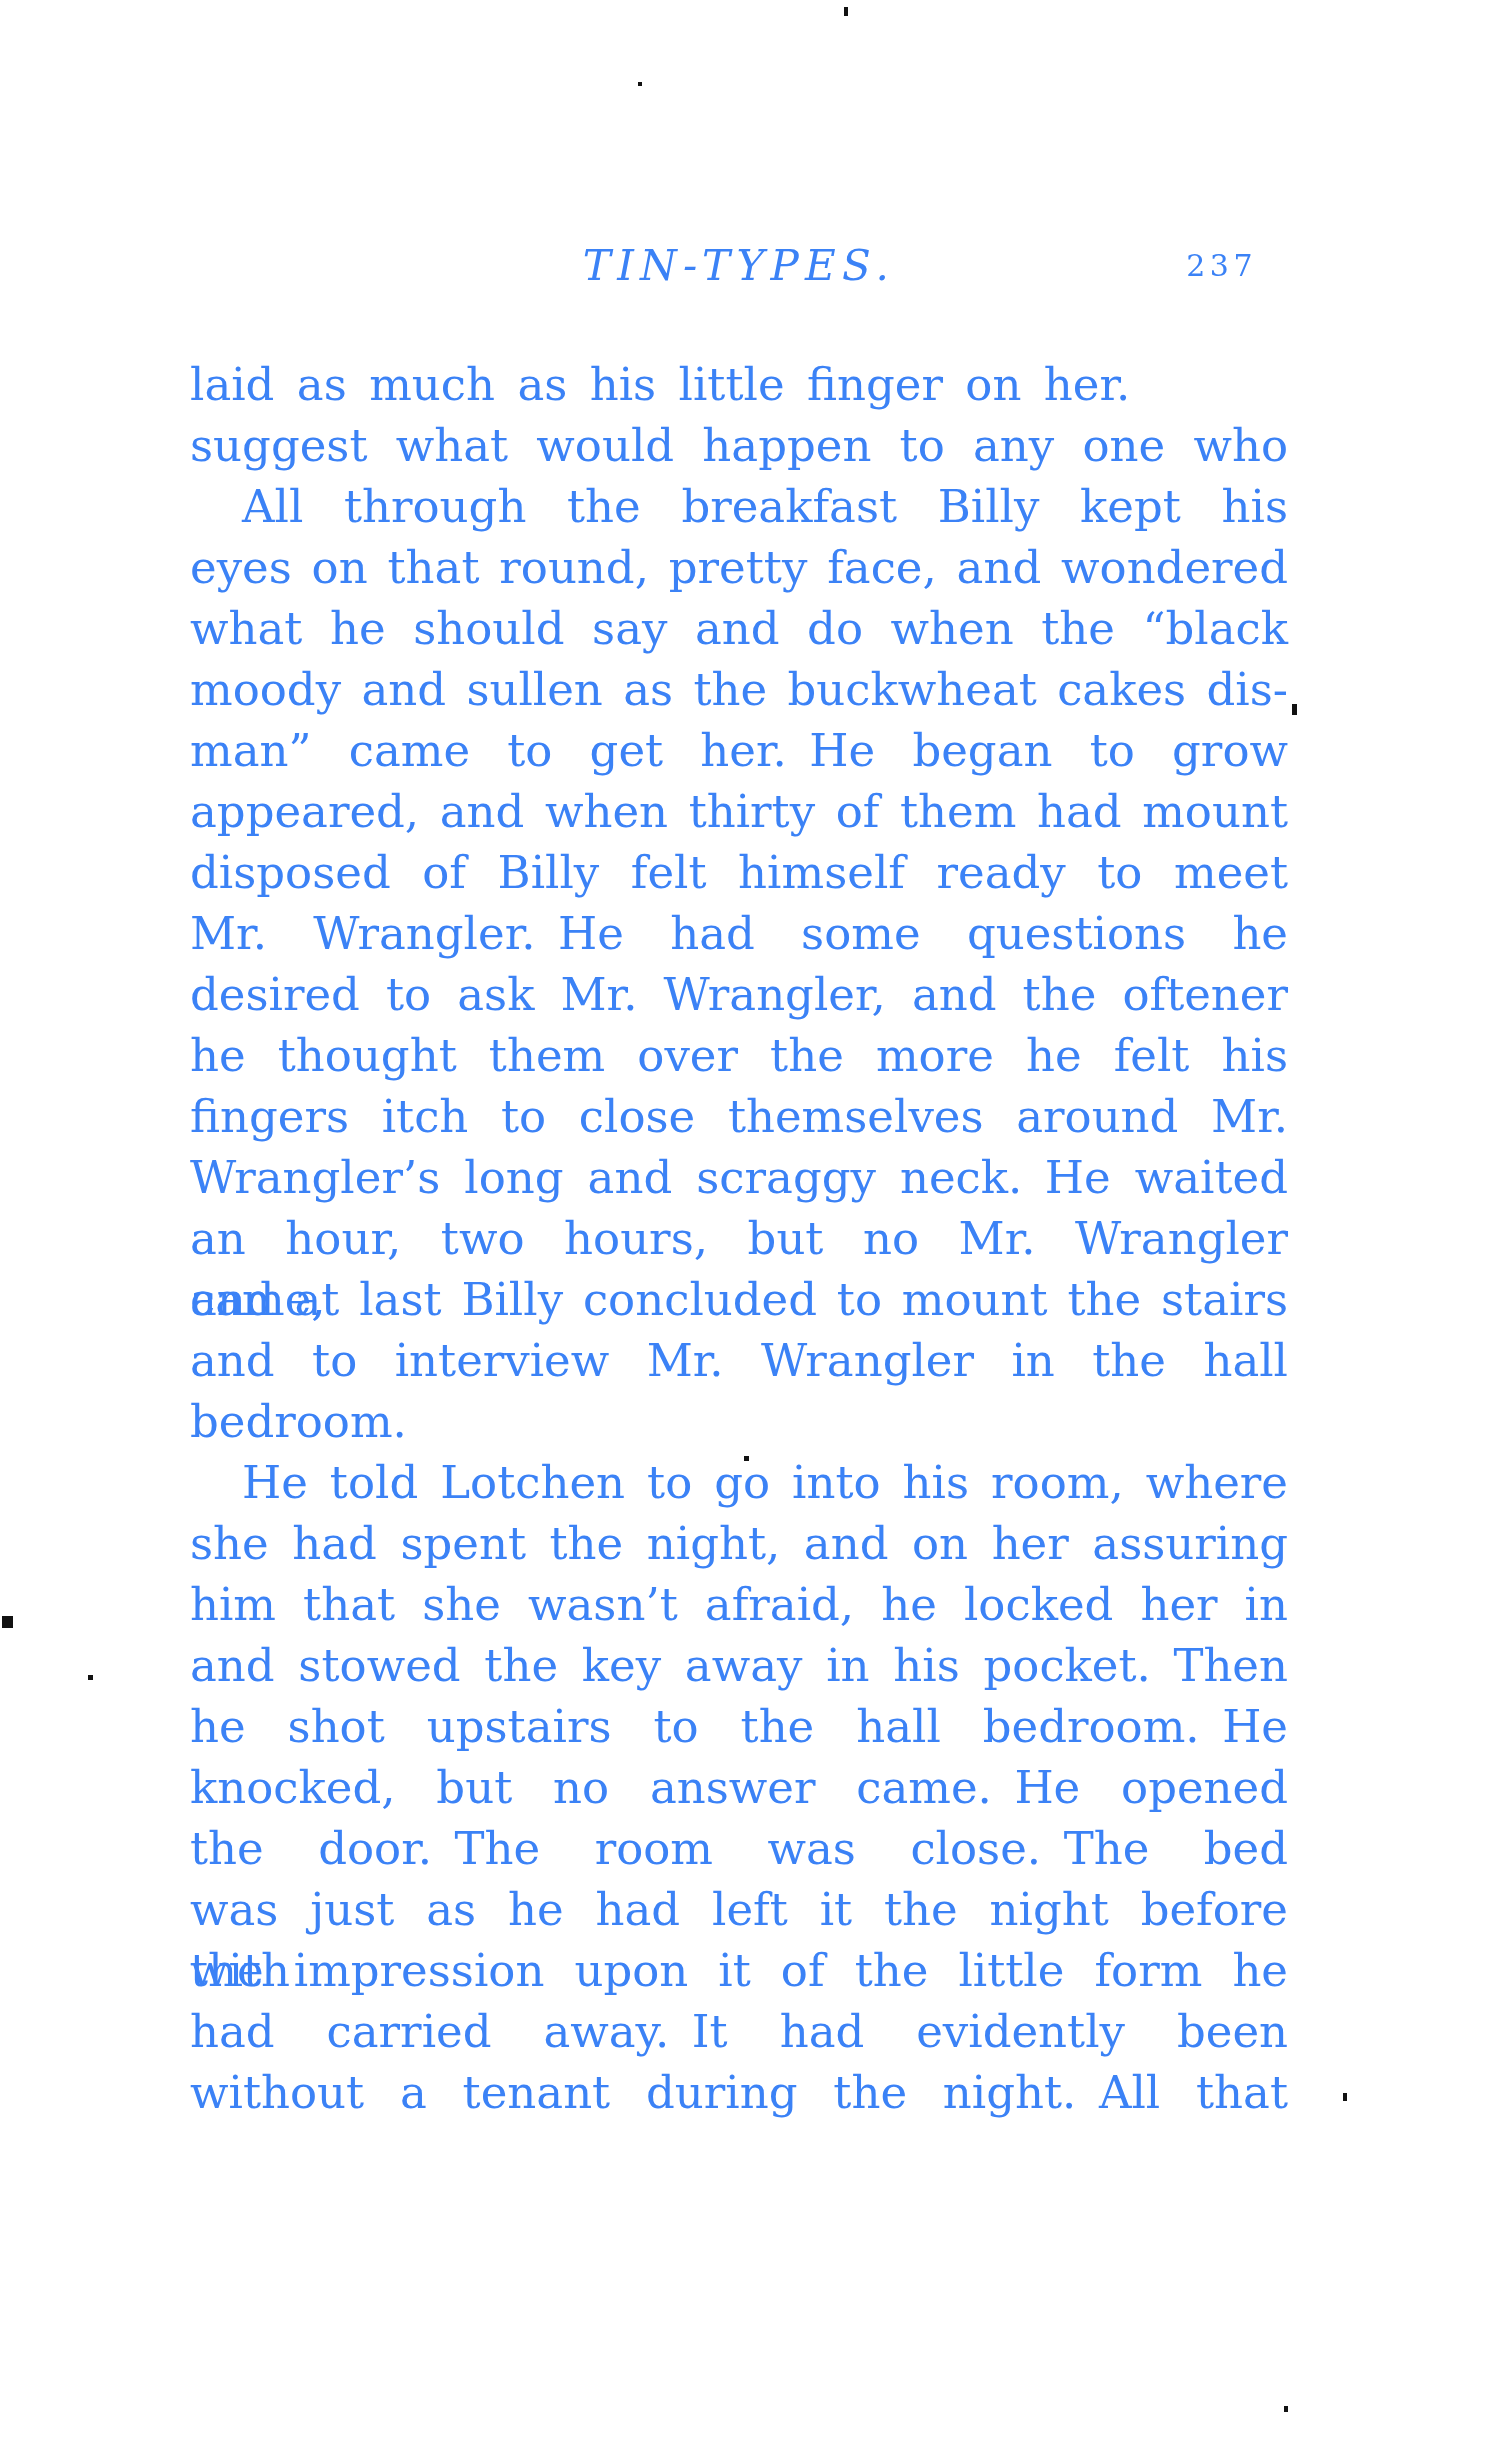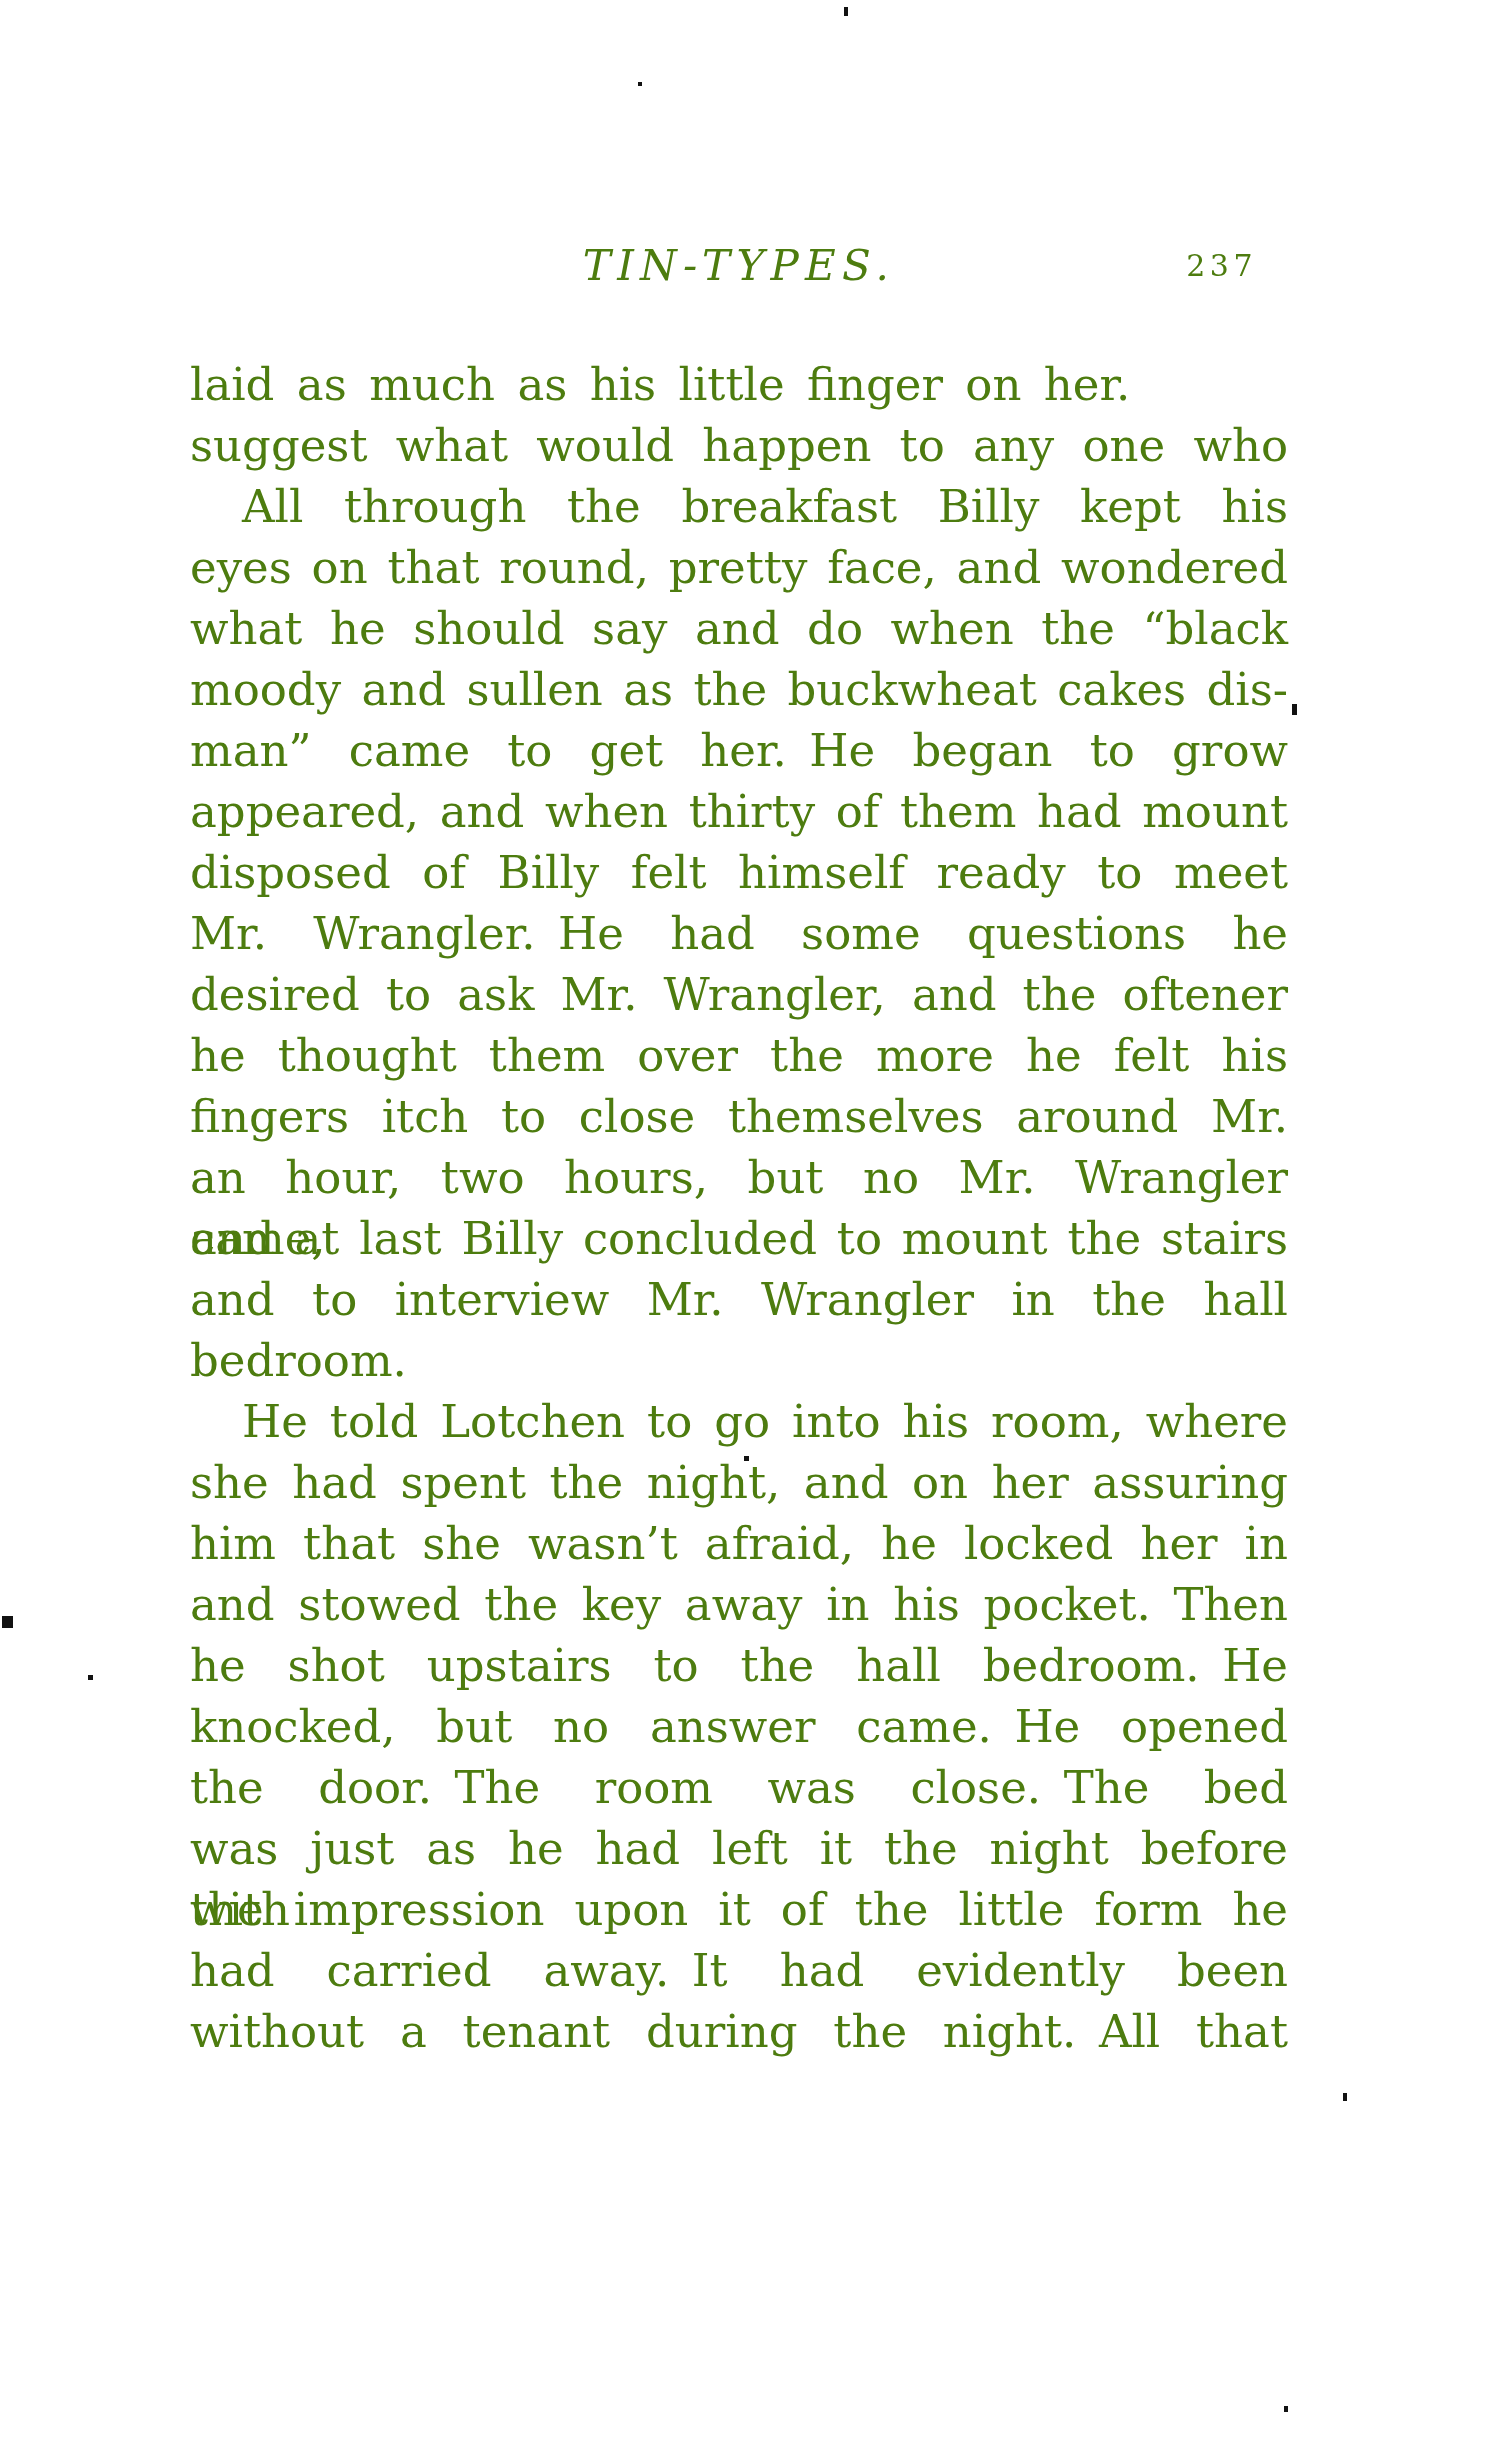--- a/index.html
+++ b/index.html
@@ -63,21 +63,21 @@
     word-spacing: 8.1px;
   }
   .speck {
     position: absolute;
     background: #121212;
   }
 </style>
 </head>
 <body>
 
-<div class="page" style="color: #4d7c0f; background: rgb(255, 255, 255);">
+<div class="page" style="color: #3b82f6; background: rgb(255, 255, 255);">
   <div class="header">
     <div class="running-title">TIN-TYPES.</div>
     <div class="page-number">237</div>
   </div>
 
   <div class="text-column">
       <div class="paragraph">
         <div class="line end">laid as much as his little finger on her.</div>
         <div class="line">suggest what would happen to any one who</div>
       </div>
@@ -86,20 +86,21 @@
         <div class="line">eyes on that round, pretty face, and wondered</div>
         <div class="line">what he should say and do when the “black</div>
         <div class="line">moody and sullen as the buckwheat cakes dis-</div>
         <div class="line">man” came to get her. He began to grow</div>
         <div class="line">appeared, and when thirty of them had mount</div>
         <div class="line">disposed of Billy felt himself ready to meet</div>
         <div class="line">Mr. Wrangler. He had some questions he</div>
         <div class="line">desired to ask Mr. Wrangler, and the oftener</div>
         <div class="line">he thought them over the more he felt his</div>
         <div class="line">fingers itch to close themselves around Mr.</div>
+        <div class="line">Wrangler’s long and scraggy neck. He waited</div>
         <div class="line">an hour, two hours, but no Mr. Wrangler came,</div>
         <div class="line">and at last Billy concluded to mount the stairs</div>
         <div class="line">and to interview Mr. Wrangler in the hall</div>
         <div class="line end">bedroom.</div>
       </div>
       <div class="paragraph">
         <div class="line indent">He told Lotchen to go into his room, where</div>
         <div class="line">she had spent the night, and on her assuring</div>
         <div class="line">him that she wasn’t afraid, he locked her in</div>
         <div class="line">and stowed the key away in his pocket. Then</div>

